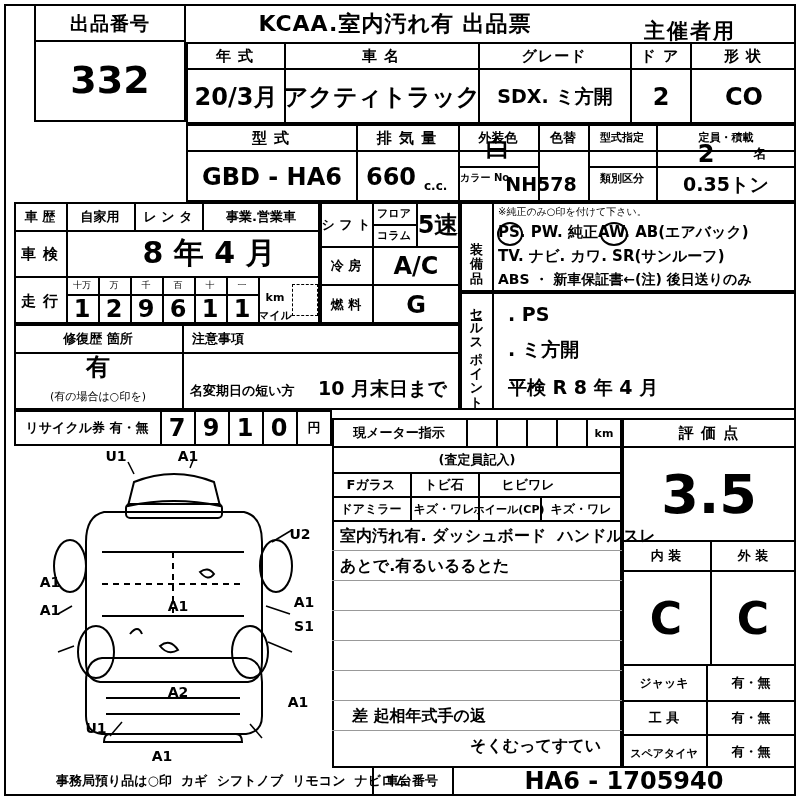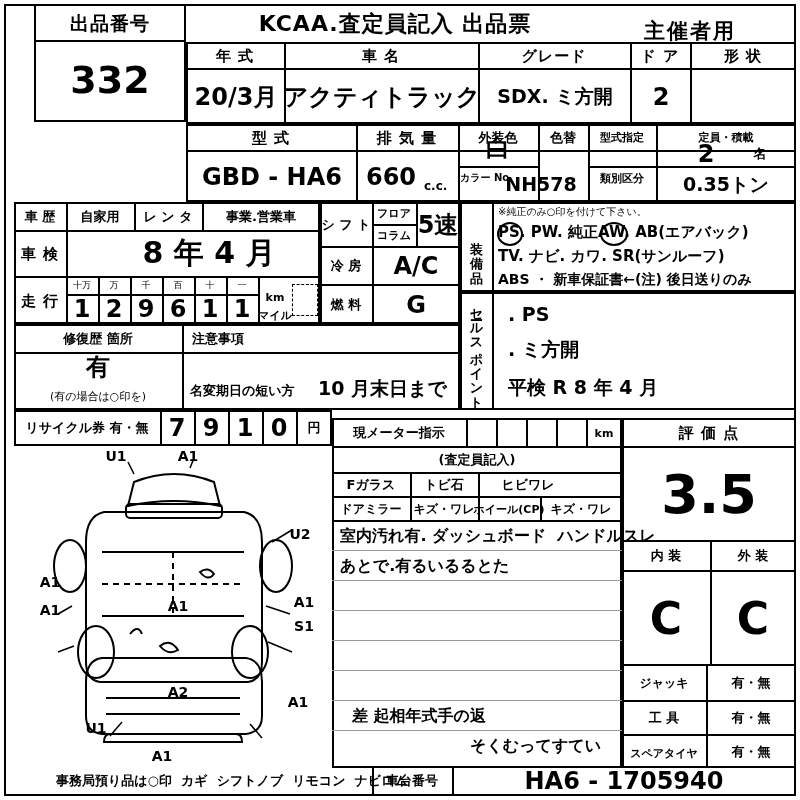--- a/index.html
+++ b/index.html
@@ -30,41 +30,42 @@
 
 <div id="sheet">
 
   <div class="bx outer"></div>
 
   <div class="bx" style="left:34px;top:4px;width:152px;height:118px;"></div>
   <div class="ln hl" style="left:34px;top:40px;width:152px;"></div>
   <div class="t c lbl" style="left:34px;top:4px;width:152px;height:40px;font-size:19px;">出品番号</div>
   <div class="t c hw hw-lg" style="left:34px;top:42px;width:152px;height:76px;font-size:38px;">332</div>
 
-  <div class="t c" style="left:230px;top:8px;width:330px;height:32px;font-size:22px;font-weight:bold;letter-spacing:1px;">KCAA.査定員記入 出品票</div>
+  <div class="t c" style="left:230px;top:8px;width:330px;height:32px;font-size:22px;font-weight:bold;letter-spacing:1px;">KCAA.室内汚れ有 出品票</div>
   <div class="t c" style="left:600px;top:16px;width:180px;height:30px;font-size:21px;font-weight:bold;letter-spacing:2px;">主催者用</div>
 
   <div class="bx" style="left:186px;top:42px;width:610px;height:82px;"></div>
   <div class="ln hl" style="left:186px;top:68px;width:610px;"></div>
 
   <div class="ln vl" style="left:284px;top:42px;height:82px;"></div>
   <div class="ln vl" style="left:478px;top:42px;height:82px;"></div>
   <div class="ln vl" style="left:630px;top:42px;height:82px;"></div>
   <div class="ln vl" style="left:690px;top:42px;height:82px;"></div>
 
   <div class="t c lbl" style="left:186px;top:44px;width:98px;height:24px;">年 式</div>
   <div class="t c lbl" style="left:284px;top:44px;width:194px;height:24px;">車 名</div>
   <div class="t c lbl" style="left:478px;top:44px;width:152px;height:24px;">グレード</div>
   <div class="t c lbl" style="left:630px;top:44px;width:60px;height:24px;">ド ア</div>
   <div class="t c lbl" style="left:690px;top:44px;width:106px;height:24px;">形 状</div>
 
   <div class="t c hw hw-md" style="left:188px;top:70px;width:96px;height:54px;">20/3月</div>
   <div class="t c hw hw-md" style="left:286px;top:70px;width:192px;height:54px;">アクティトラック</div>
   <div class="t c hw hw-sm" style="left:480px;top:70px;width:150px;height:54px;">SDX. ミ方開</div>
   <div class="t c hw hw-md" style="left:632px;top:70px;width:58px;height:54px;">2</div>
+  <div class="t c hw hw-md" style="left:692px;top:70px;width:104px;height:54px;">CO</div>
 
   <div class="bx" style="left:186px;top:124px;width:610px;height:78px;"></div>
   <div class="ln hl" style="left:186px;top:150px;width:610px;"></div>
   <div class="ln vl" style="left:356px;top:124px;height:78px;"></div>
   <div class="ln vl" style="left:458px;top:124px;height:78px;"></div>
   <div class="ln vl" style="left:538px;top:124px;height:78px;"></div>
   <div class="ln vl" style="left:588px;top:124px;height:78px;"></div>
   <div class="ln vl" style="left:656px;top:124px;height:78px;"></div>
   <div class="ln hl" style="left:588px;top:166px;width:68px;"></div>
   <div class="ln hl" style="left:656px;top:166px;width:140px;"></div>

